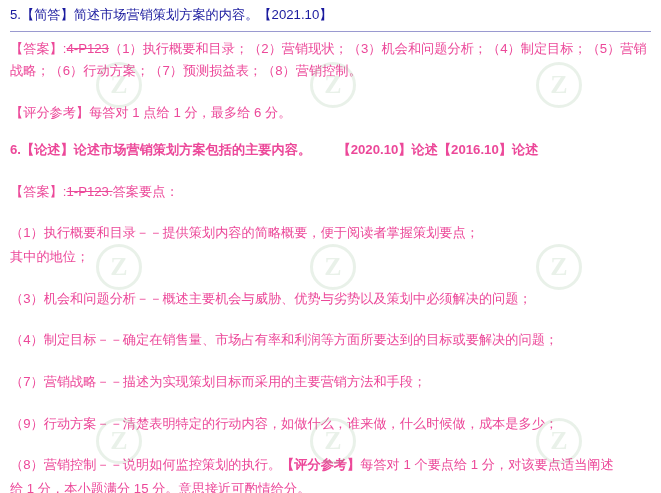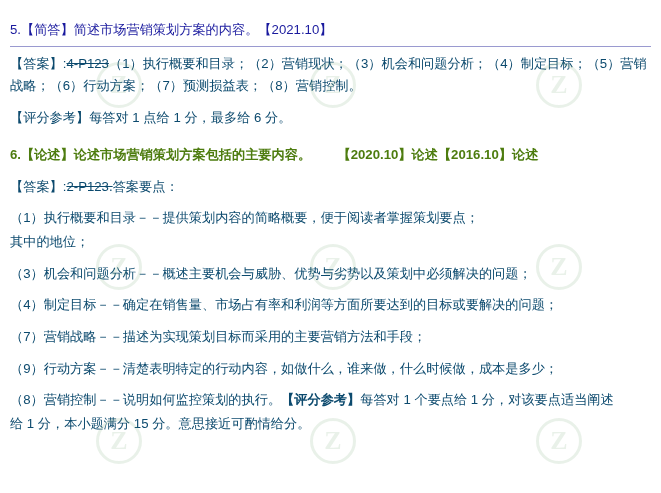--- a/index.html
+++ b/index.html
@@ -10,54 +10,54 @@
   body {
     width: 661px;
     height: 493px;
     position: relative;
     overflow: hidden;
     font-family: "Liberation Sans", sans-serif;
   }
   .page {
     position: absolute;
     inset: 0;
-    padding: 19px 10px 0 10px;
+    padding: 4px 10px 0 10px;
     box-sizing: border-box;
     color: #0a0a8c;
     font-size: 13.2px;
     line-height: 1.72;
   }
   .line {
     white-space: nowrap;
-    color: #0c4a6e;
+    color: #ec4899;
   }
   .q-head {
     color: #1a1a9e;
     font-weight: normal;
   }
   .q-head.bold {
     font-weight: bold;
-    color: #4d7c0f;
+    color: #ec4899;
   }
   .strike {
     text-decoration: line-through;
   }
   .sep {
     border: none;
     border-top: 1px solid #9a9ad0;
     margin: 4px 0 6px 0;
     height: 0;
   }
   .blk {
     margin: 0 0 2px 0;
   }
   .para {
     margin: 0 0 1px 0;
   }
-  .gap-top { margin-top: 9px; }
+  .gap-top { margin-top: 19px; }
   .gap-big { margin-top: 7px; }
   .spacer { height: 5px; }
   .bold { font-weight: bold; }
   .wm {
     position: absolute;
     color: rgba(120,165,120,0.16);
     font-size: 38px;
     font-weight: bold;
     font-family: "Liberation Serif", serif;
     pointer-events: none;
@@ -95,21 +95,21 @@
     <div class="line">【评分参考】每答对 1 点给 1 分，最多给 6 分。</div>
   </div>
 
   <div class="spacer"></div>
 
   <div class="blk gap-big">
     <div class="line q-head bold">6.【论述】论述市场营销策划方案包括的主要内容。　　【2020.10】论述【2016.10】论述</div>
   </div>
 
   <div class="blk gap-top">
-    <div class="line"><span>【答案】:</span><span class="strike">2-P123.</span><span>答案要点：</span></div>
+    <div class="line"><span>【答案】:</span><span class="strike">1-P123.</span><span>答案要点：</span></div>
   </div>
 
   <div class="blk gap-top">
     <div class="line para">（1）执行概要和目录－－提供策划内容的简略概要，便于阅读者掌握策划要点；</div>
     <div class="line para">其中的地位；</div>
     <div class="line para gap-top">（3）机会和问题分析－－概述主要机会与威胁、优势与劣势以及策划中必须解决的问题；</div>
     <div class="line para gap-top">（4）制定目标－－确定在销售量、市场占有率和利润等方面所要达到的目标或要解决的问题；</div>
     <div class="line para gap-top">（7）营销战略－－描述为实现策划目标而采用的主要营销方法和手段；</div>
     <div class="line para gap-top">（9）行动方案－－清楚表明特定的行动内容，如做什么，谁来做，什么时候做，成本是多少；</div>
     <div class="line para gap-top"><span>（8）营销控制－－说明如何监控策划的执行。</span><span class="bold">【评分参考】</span><span>每答对 1 个要点给 1 分，对该要点适当阐述</span></div>

